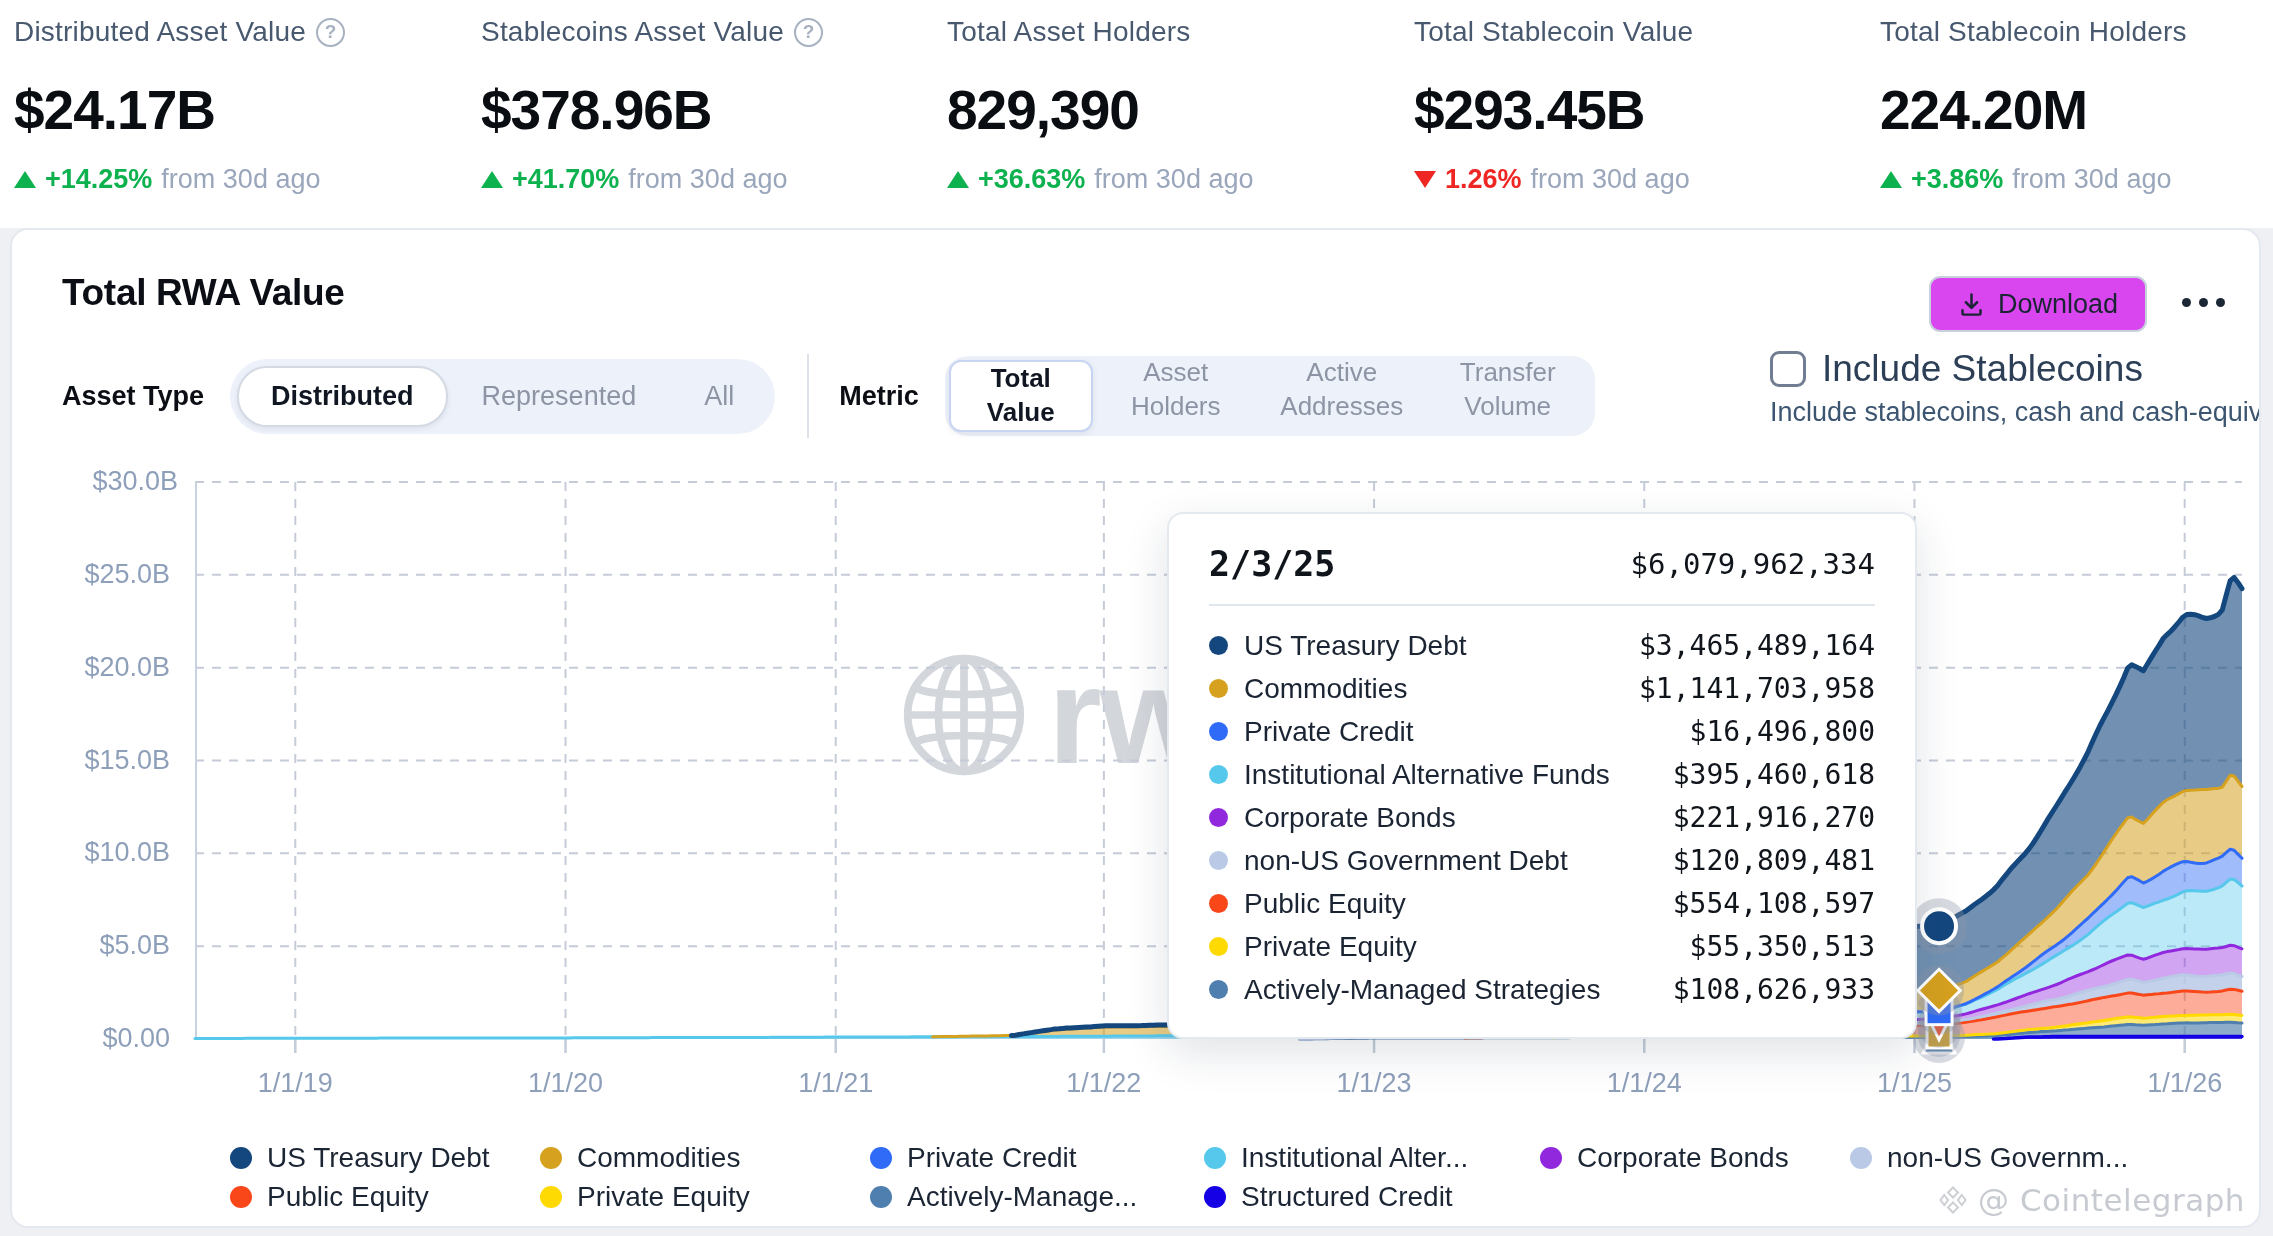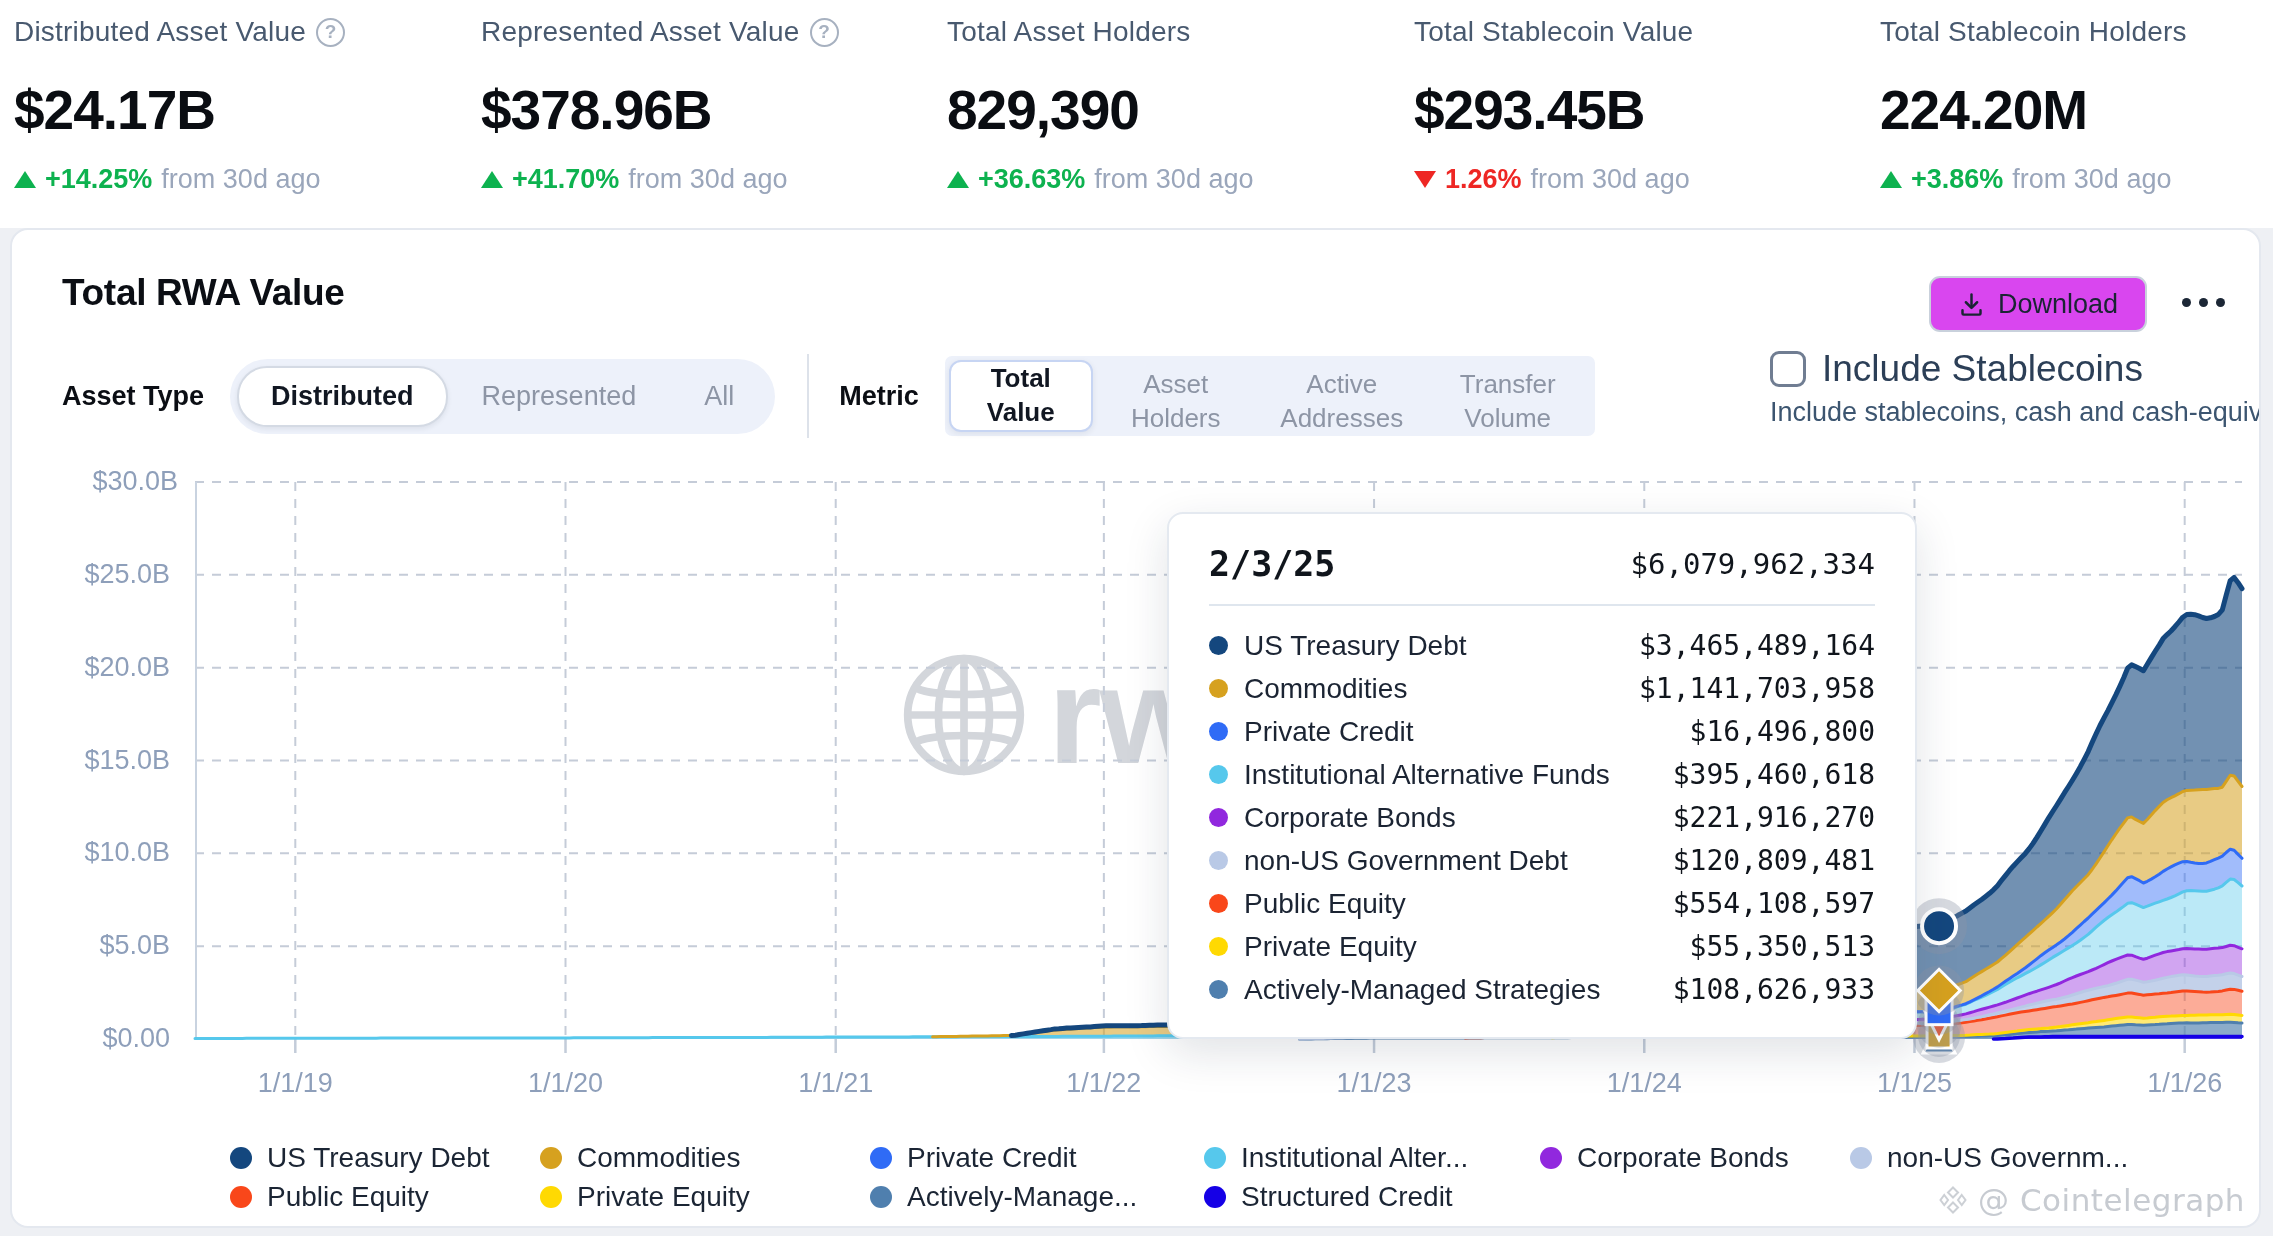--- a/index.html
+++ b/index.html
@@ -44,21 +44,21 @@
   .dl-btn svg{width:27px;height:27px;}
   .menu{position:absolute;right:28px;top:62px;display:flex;gap:8px;cursor:pointer;padding:6px;}
   .menu i{width:9px;height:9px;border-radius:50%;background:#1c2736;display:block;}
   
   .controls{position:absolute;left:50px;top:120px;height:92px;display:flex;align-items:center;}
   .ctl-label{font-size:27px;font-weight:700;color:#0b0e14;}
   .seg{display:inline-flex;align-items:center;background:#edf1fa;border-radius:42px;padding:7px;margin-left:26px;}
   .seg-opt{font-size:27px;font-weight:500;color:#8d95a5;padding:15px 34px;border-radius:30px;cursor:pointer;white-space:nowrap;}
   .seg-opt.sel{background:#fff;border:2px solid #d4dae4;color:#111722;font-weight:600;box-shadow:0 2px 5px rgba(25,35,55,.08);padding:13px 32px;}
   .vdiv{width:2px;height:84px;background:#dde2ea;margin:0 30px 0 32px;}
-  .tabs{display:inline-flex;align-items:flex-end;background:#edf1fa;border-radius:7px;margin-left:26px;padding:0 4px;}
+  .tabs{display:inline-flex;align-items:flex-start;background:#edf1fa;border-radius:23px;margin-left:26px;padding:0 4px;}
   .tab{
     width:166px;display:flex;align-items:center;justify-content:center;text-align:center;
     font-size:26px;line-height:1.3;font-weight:500;color:#8d95a5;white-space:pre-line;cursor:pointer;
   }
   .tab.sel{
     background:#fff;border:2px solid #c7d5f3;border-radius:12px;color:#111722;font-weight:600;
     margin:4px 0;width:140px;box-shadow:0 2px 6px rgba(25,35,55,.08);
   }
   .stb{position:absolute;left:1758px;top:118px;width:600px;}
   .stb-row{display:flex;align-items:center;gap:16px;}
@@ -107,21 +107,21 @@
       </div>
       <div class="kpi-value">$24.17B</div>
       <div class="kpi-delta">
         <span class="tri-up"></span>
         <span class="pct up">+14.25%</span>
         <span class="delta-suffix">from 30d ago</span>
       </div>
     </div>
     <div class="kpi">
       <div class="kpi-label-row">
-        <span class="kpi-label">Represented Asset Value</span>
+        <span class="kpi-label">Stablecoins Asset Value</span>
         <span class="help">?</span>
       </div>
       <div class="kpi-value">$378.96B</div>
       <div class="kpi-delta">
         <span class="tri-up"></span>
         <span class="pct up">+41.70%</span>
         <span class="delta-suffix">from 30d ago</span>
       </div>
     </div>
     <div class="kpi">

